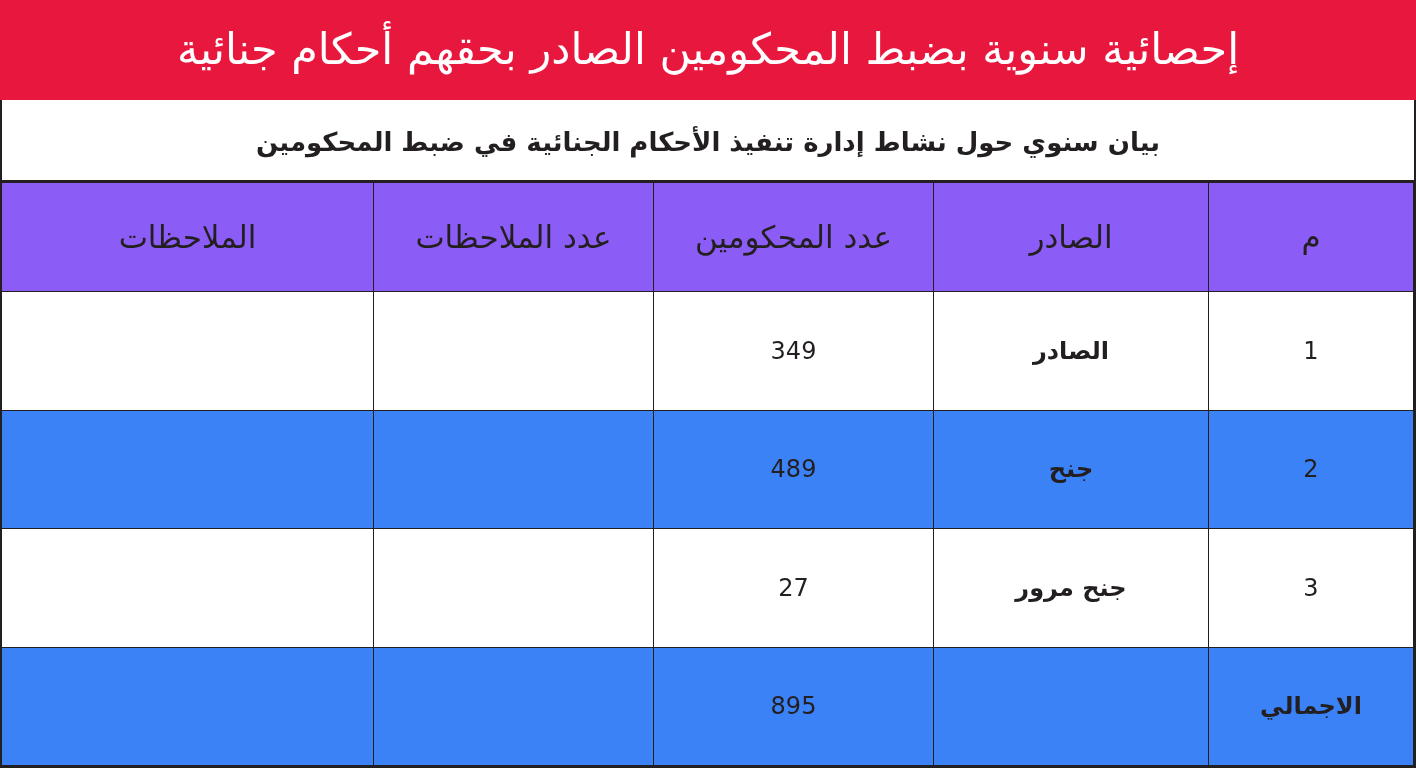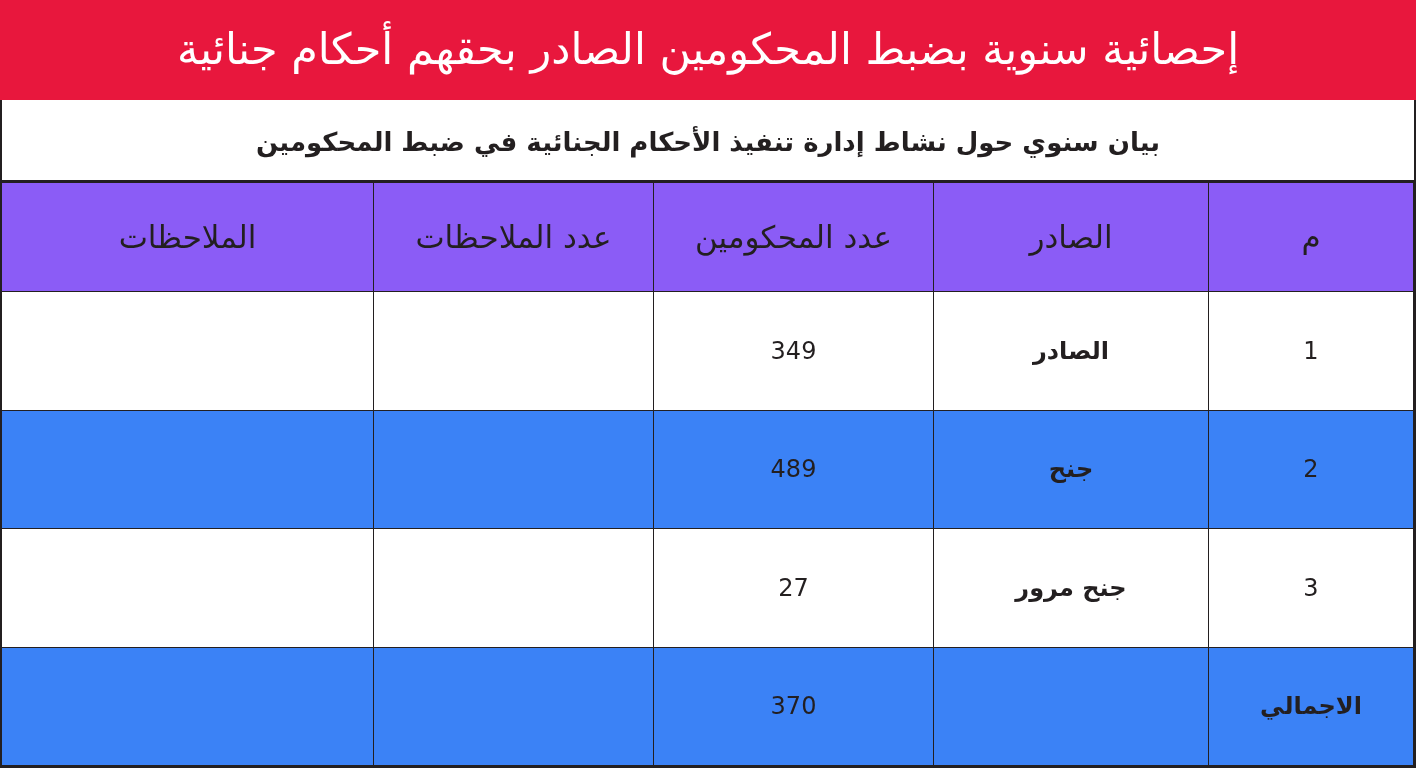--- a/index.html
+++ b/index.html
@@ -149,21 +149,21 @@
         <tr class="plain">
           <td class="idx">3</td>
           <td class="label">جنح مرور</td>
           <td class="num">27</td>
           <td class="num"></td>
           <td class="num"></td>
         </tr>
         <tr class="shaded">
           <td class="total-label">الاجمالي</td>
           <td class="label"></td>
-          <td class="num">370</td>
+          <td class="num">895</td>
           <td class="num"></td>
           <td class="num"></td>
         </tr>
       </tbody>
     </table>
   </div>
 
 </div>
 
 </body></html>

